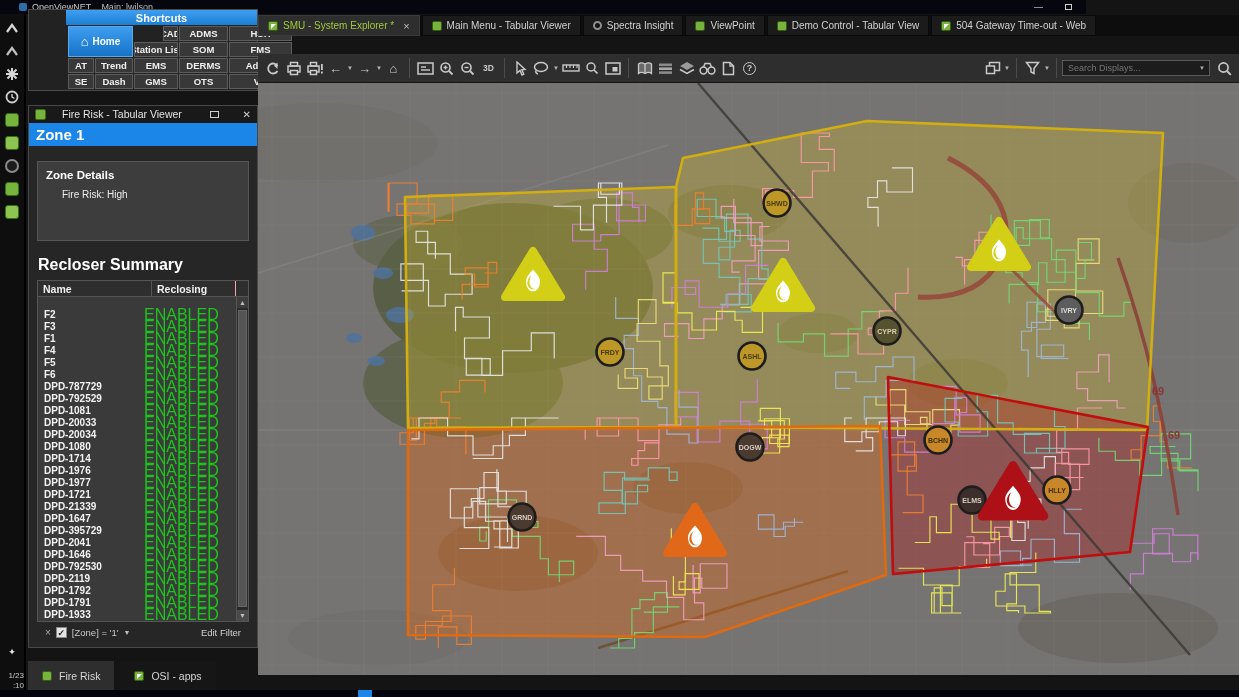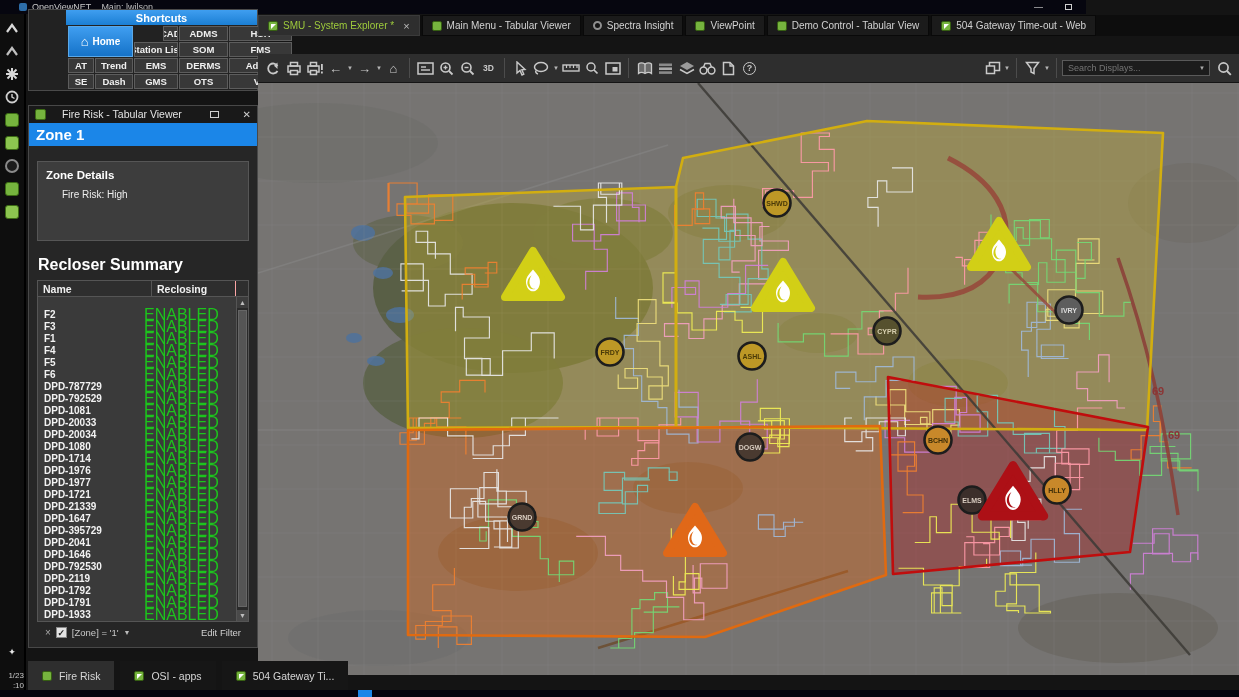--- a/index.html
+++ b/index.html
@@ -710,22 +710,18 @@
 
   <div class="taskbar" id="taskbar">
       <div class="ttab active">
         <span class="tabicon ic-green-square"></span>
         <span>Fire Risk</span>
       </div>
       <div class="ttab">
         <span class="tabicon ic-green-arrow"></span>
         <span>OSI - apps</span>
       </div>
-      <div class="ttab">
-        <span class="tabicon ic-green-arrow"></span>
-        <span>504 Gateway Ti...</span>
-      </div>
     </div>
   <div class="statusbar">
     <span class="acc"></span>
   </div>
 
 </div>
 
 </body></html>

